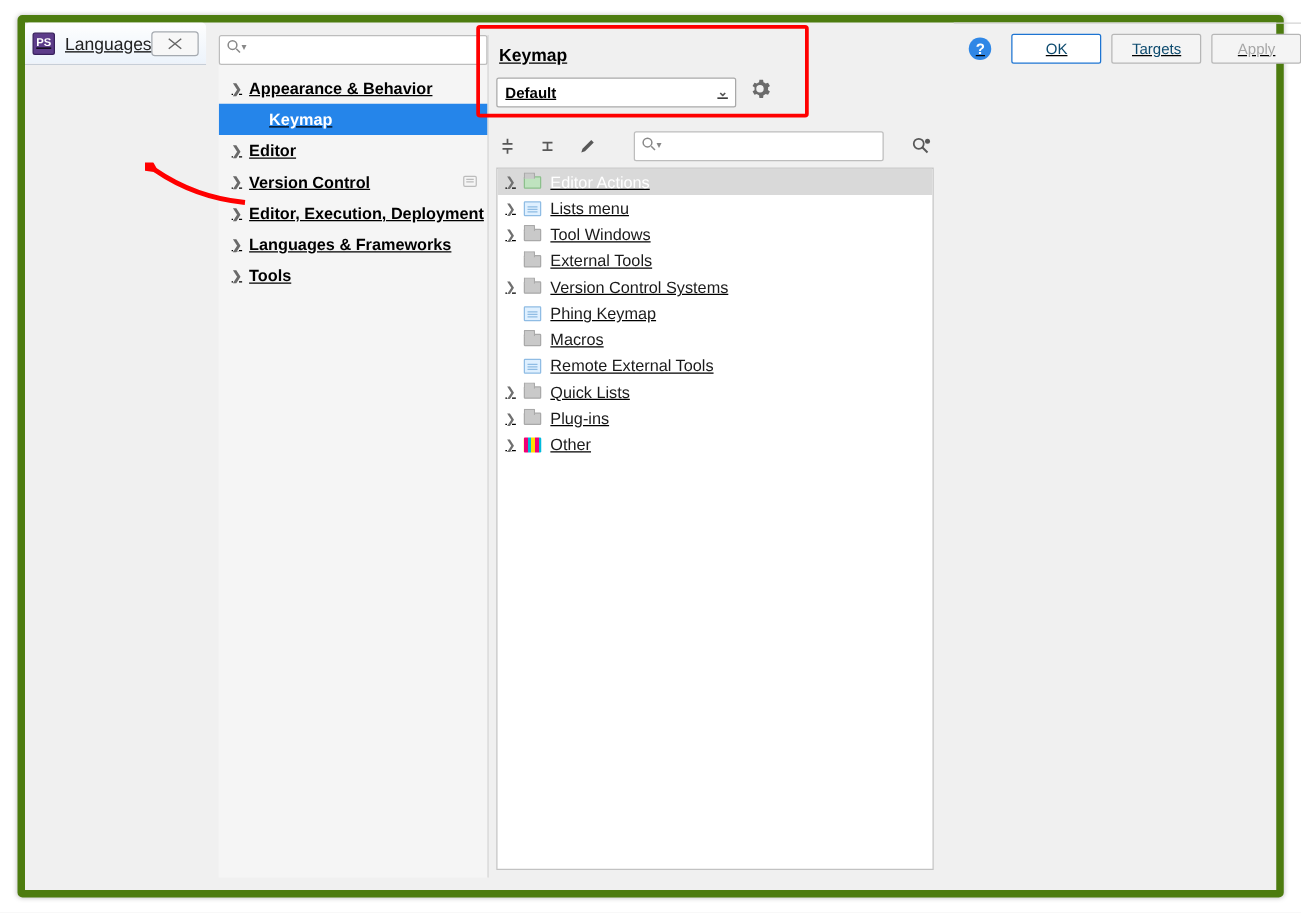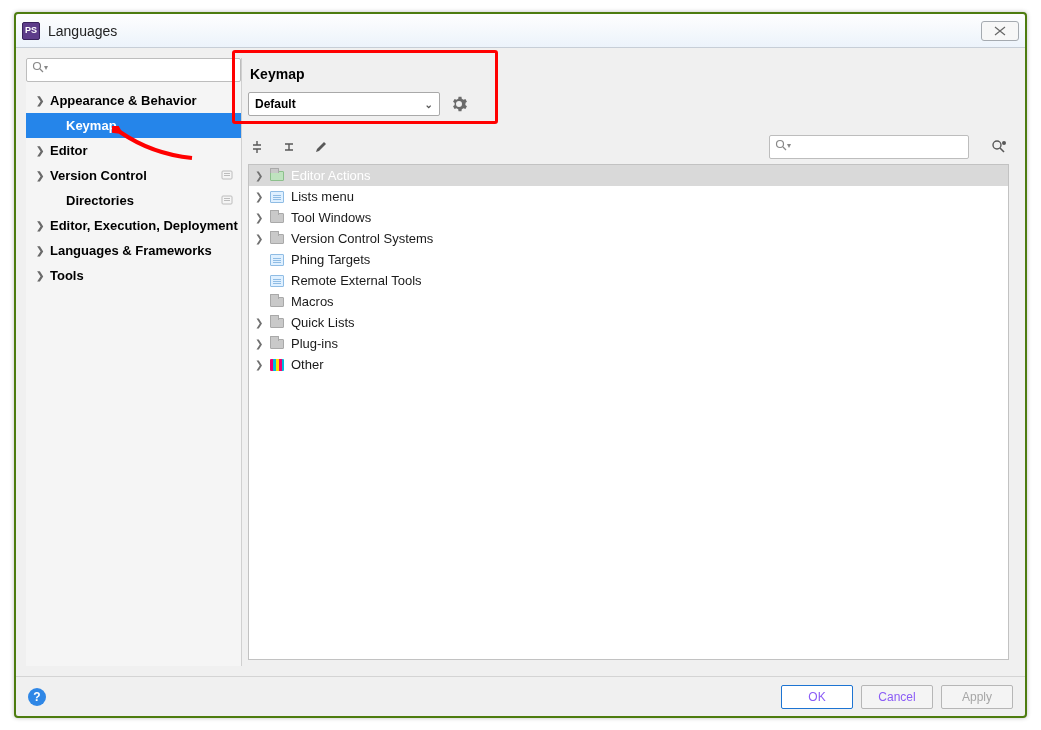--- a/index.html
+++ b/index.html
@@ -10,25 +10,26 @@
     width: 1041px;
     height: 730px;
     overflow: hidden;
     position: relative;
   }
   .window {
     position: absolute;
     left: 14px; top: 12px;
     width: 1013px; height: 706px;
     background: #f0f0f0;
-    border: 2px solid #4d7c0f;
+    border: 6px solid #4d7c0f;
     border-radius: 4px;
     box-shadow: 0 0 4px rgba(0,0,0,0.25);
     display: flex;
-    flex-direction: column;
+    flex-direction: row;
+    text-decoration: underline;
   }
   .titlebar {
     height: 34px;
     display: flex;
     align-items: center;
     padding: 0 6px;
     background: linear-gradient(#fefefe,#ecf3fb);
     border-bottom: 1px solid #c7ced7;
     border-radius: 4px 4px 0 0;
   }
@@ -127,21 +128,21 @@
   .main-header {
     padding: 6px 6px 6px 6px;
   }
   .panel-title {
     font-weight: 700;
     font-size: 14px;
     color:#000;
     padding: 2px 2px 10px 2px;
   }
   .dropdown-row {
-    display:flex; align-items:center; gap:10px;
+    display:flex; align-items:flex-start; gap:10px;
     padding-bottom: 8px;
   }
   .dropdown {
     width: 192px; height: 24px;
     background:#fff;
     border:1px solid #a9a9a9;
     border-radius:2px;
     display:flex; align-items:center;
     padding: 0 6px;
     font-weight:600;
@@ -249,21 +250,21 @@
     display:flex; align-items:center; justify-content:center;
   }
   .footer .spacer { flex:1; }
   .btn {
     min-width:72px; height:24px;
     background:#f4f4f4;
     border:1px solid #b6b6b6;
     border-radius:2px;
     font-size:12px;
     padding:0 10px;
-    color:#8b5cf6;
+    color:#0c4a6e;
   }
   .btn.primary { border:1.5px solid #1d74d2; background:#fff; }
   .btn.disabled { color:#a6a6a6; }
   
   .anno-arrow {
     position:absolute;
     left: 96px; top: 112px;
     width: 90px; height: 40px;
     pointer-events:none;
   }
@@ -312,29 +313,20 @@
           </div>
           <div class="nav-item">
             <span class="arrow">❯</span>
             <span>Version Control</span>
             <span class="badge"><svg width="12" height="12" viewBox="0 0 12 12">
                 <rect x="1" y="2" width="10" height="8" rx="1" fill="none" stroke="#bcbcbc" stroke-width="1"></rect>
                 <rect x="3" y="4" width="6" height="1" fill="#bcbcbc"></rect>
                 <rect x="3" y="6" width="6" height="1" fill="#bcbcbc"></rect>
               </svg></span>
           </div>
-          <div class="nav-item child">
-            <span class="arrow" style="visibility: hidden;"></span>
-            <span>Directories</span>
-            <span class="badge"><svg width="12" height="12" viewBox="0 0 12 12">
-                <rect x="1" y="2" width="10" height="8" rx="1" fill="none" stroke="#bcbcbc" stroke-width="1"></rect>
-                <rect x="3" y="4" width="6" height="1" fill="#bcbcbc"></rect>
-                <rect x="3" y="6" width="6" height="1" fill="#bcbcbc"></rect>
-              </svg></span>
-          </div>
           <div class="nav-item">
             <span class="arrow">❯</span>
             <span>Editor, Execution, Deployment</span>
           </div>
           <div class="nav-item">
             <span class="arrow">❯</span>
             <span>Languages &amp; Frameworks</span>
           </div>
           <div class="nav-item">
             <span class="arrow">❯</span>
@@ -412,46 +404,53 @@
             <span class="label">Lists menu</span>
           </div>
           <div class="tree-row">
             <span class="arrow">❯</span>
             <span class="ticon">
               <span class="folder-shape"></span>
             </span>
             <span class="label">Tool Windows</span>
           </div>
           <div class="tree-row">
+            <span class="arrow hidden">❯</span>
+            <span class="ticon">
+              <span class="folder-shape"></span>
+            </span>
+            <span class="label">External Tools</span>
+          </div>
+          <div class="tree-row">
             <span class="arrow">❯</span>
             <span class="ticon">
               <span class="folder-shape"></span>
             </span>
             <span class="label">Version Control Systems</span>
           </div>
           <div class="tree-row">
             <span class="arrow hidden">❯</span>
             <span class="ticon">
               <span class="folder-blue"></span>
             </span>
-            <span class="label">Phing Targets</span>
+            <span class="label">Phing Keymap</span>
           </div>
           <div class="tree-row">
             <span class="arrow hidden">❯</span>
             <span class="ticon">
+              <span class="folder-shape"></span>
+            </span>
+            <span class="label">Macros</span>
+          </div>
+          <div class="tree-row">
+            <span class="arrow hidden">❯</span>
+            <span class="ticon">
               <span class="folder-blue"></span>
             </span>
             <span class="label">Remote External Tools</span>
-          </div>
-          <div class="tree-row">
-            <span class="arrow hidden">❯</span>
-            <span class="ticon">
-              <span class="folder-shape"></span>
-            </span>
-            <span class="label">Macros</span>
           </div>
           <div class="tree-row">
             <span class="arrow">❯</span>
             <span class="ticon">
               <span class="folder-shape"></span>
             </span>
             <span class="label">Quick Lists</span>
           </div>
           <div class="tree-row">
             <span class="arrow">❯</span>
@@ -470,21 +469,21 @@
         </div>
     </div>
   </div>
 
   <div class="footer">
     <div class="help-icon">
         <span>?</span>
       </div>
     <div class="spacer"></div>
     <button class="btn primary">OK</button>
-    <button class="btn">Cancel</button>
+    <button class="btn">Targets</button>
     <button class="btn disabled">Apply</button>
   </div>
 
   <svg class="anno-arrow" viewBox="0 0 90 40">
     <defs>
         <marker id="ah" markerWidth="8" markerHeight="8" refX="1" refY="4" orient="auto">
           <path d="M8 0 L0 4 L8 8 z" fill="#ff0000"></path>
         </marker>
       </defs>
     <path d="M 80 32 Q 40 28 8 6" stroke="#ff0000" stroke-width="4" fill="none" marker-end="url(#ah)"></path>

